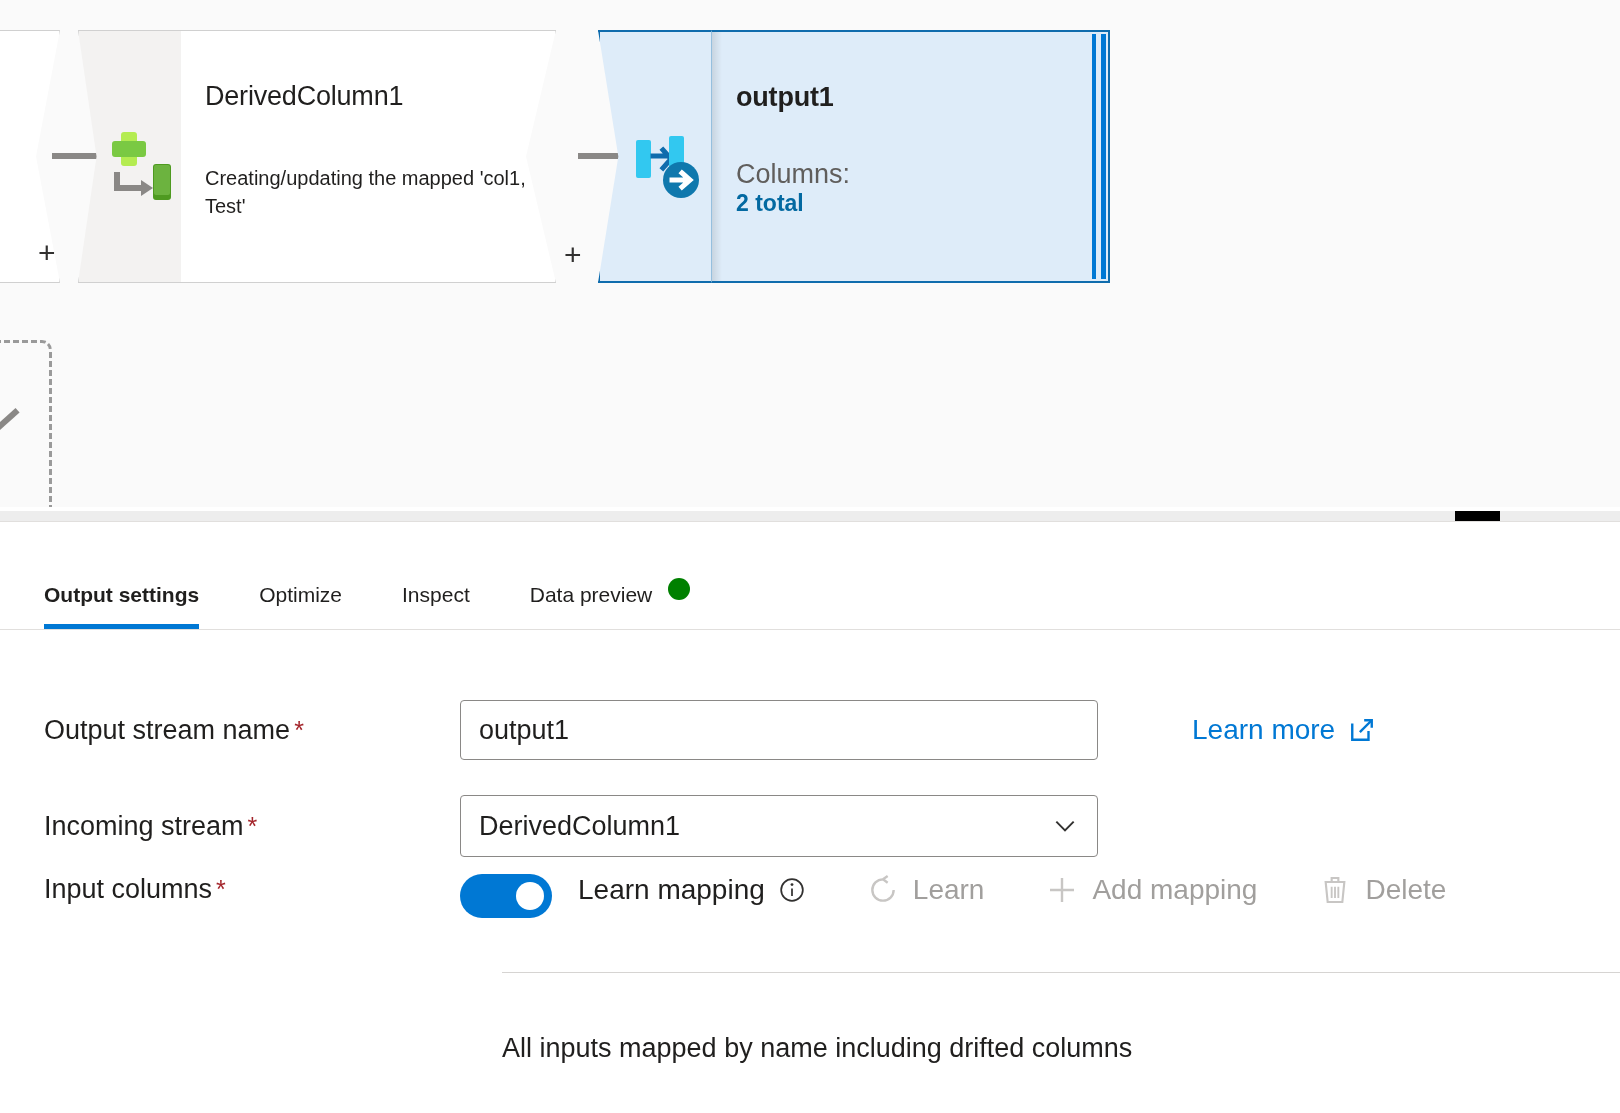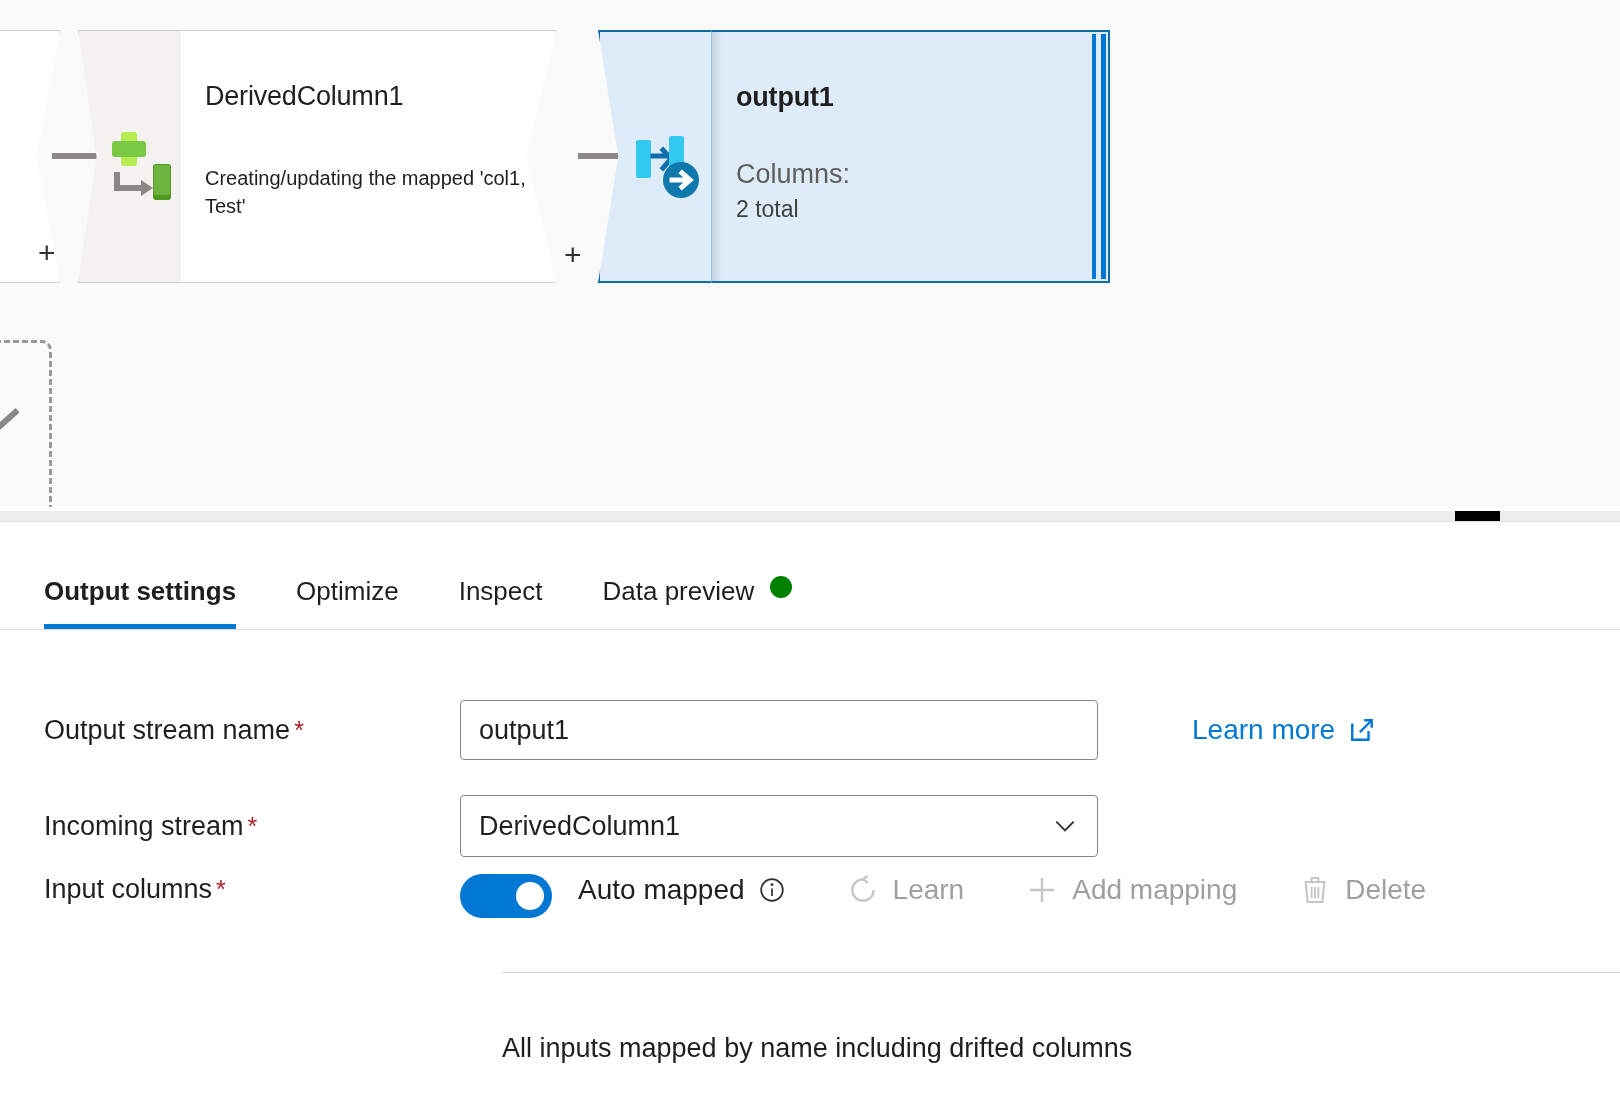--- a/index.html
+++ b/index.html
@@ -129,24 +129,23 @@
     color: #201f1e;
     font-weight: 600;
     letter-spacing: -0.2px;
   }
   .sink-col-label {
     margin-top: 46px;
     font-size: 27px;
     color: #605e5c;
   }
   .sink-col-value {
-    margin-top: 6px;
     font-size: 23px;
-    color: #404040;
-    font-weight: 400;
+    color: #0369a1;
+    font-weight: 700;
   }
   .sink-edge-1 {
     position: absolute;
     right: 12px; top: 2px; bottom: 2px;
     width: 4px; background: #0078d4;
   }
   .sink-edge-2 {
     position: absolute;
     right: 2px; top: 2px; bottom: 2px;
     width: 5px; background: #0078d4;
@@ -207,21 +206,21 @@
   .tabs {
     position: relative;
     height: 108px;
     border-bottom: 1px solid #e1dfdd;
     display: flex;
     align-items: flex-end;
     padding-left: 44px;
   }
   .tab {
     position: relative;
-    font-size: 26px;
+    font-size: 21px;
     color: #201f1e;
     padding: 0 0 22px 0;
     margin-right: 60px;
     cursor: pointer;
     white-space: nowrap;
   }
   .tab.active {
     font-weight: 600;
   }
   .tab.active::after {
@@ -472,21 +471,21 @@
       </div>
     </div>
 
     <div class="mapping-row">
       <div class="form-label">
         <span>Input columns</span><span class="req">*</span>
       </div>
 
       <div class="toggle"></div>
       <div class="toggle-label">
-        <span>Auto mapped</span>
+        <span>Learn mapping</span>
         <svg class="info-icon" viewBox="0 0 24 24">
           <circle cx="12" cy="12" r="10" stroke="#323130" stroke-width="1.6" fill="none"></circle>
           <circle cx="12" cy="7" r="1.3" fill="#323130"></circle>
           <path d="M12 10.5 L12 17.5" stroke="#323130" stroke-width="1.6"></path>
         </svg>
       </div>
 
       <div class="cmd-btn">
         <svg class="cmd-icon" viewBox="0 0 24 24">
           <path d="M20 12 A8 8 0 1 1 12 4" stroke="#c8c6c4" stroke-width="1.8" fill="none"></path>

